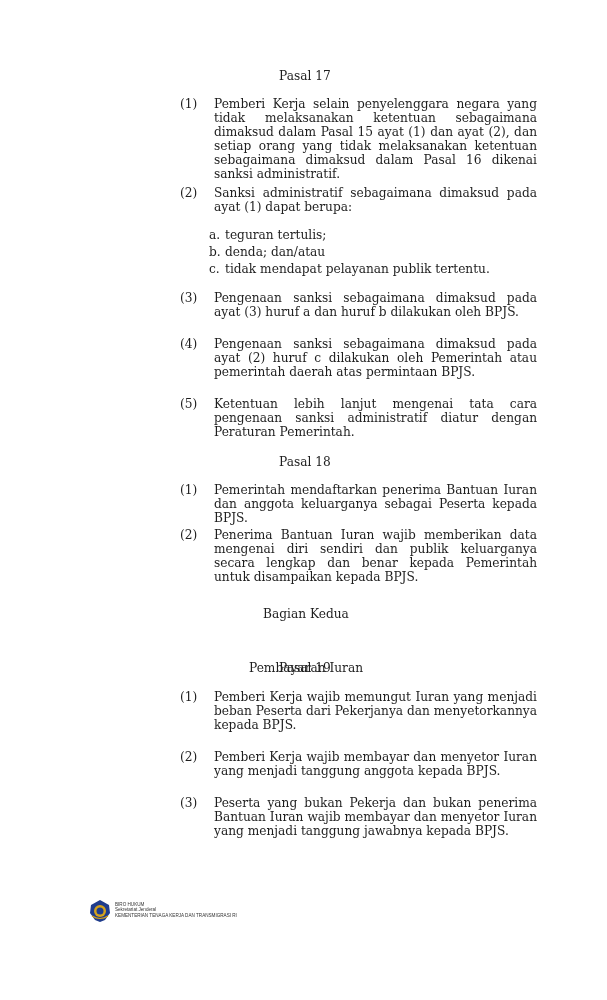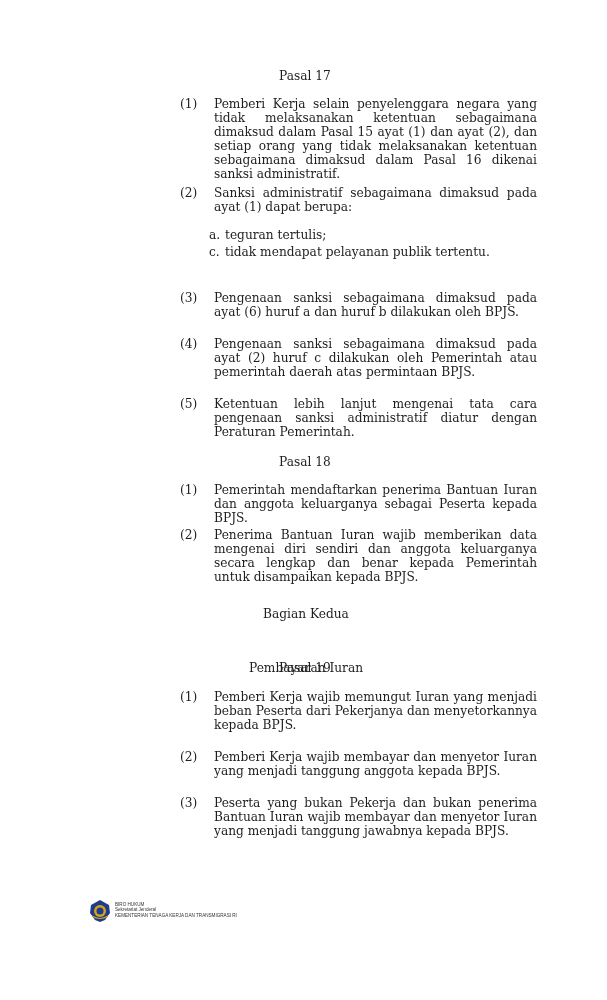--- a/index.html
+++ b/index.html
@@ -40,26 +40,27 @@
     <div class="body-text">Pemberi Kerja selain penyelenggara negara yang tidak melaksanakan ketentuan sebagaimana dimaksud dalam Pasal 15 ayat (1) dan ayat (2), dan setiap orang yang tidak melaksanakan ketentuan sebagaimana dimaksud dalam Pasal 16 dikenai sanksi administratif.</div>
   </div>
 
   <div class="para" style="top:186px;">
     <span class="num">(2)</span>
     <div class="body-text">Sanksi administratif sebagaimana dimaksud pada ayat (1) dapat berupa:</div>
   </div>
 
   <div class="sublist" style="top:228px;">
     <div class="subitem"><span class="letter">a.</span><span>teguran tertulis;</span></div>
+    <div class="subitem"><span class="letter">b.</span><span>denda; dan/atau</span></div>
     <div class="subitem"><span class="letter">c.</span><span>tidak mendapat pelayanan publik tertentu.</span></div>
   </div>
 
   <div class="para" style="top:291px;">
     <span class="num">(3)</span>
-    <div class="body-text">Pengenaan sanksi sebagaimana dimaksud pada ayat (6) huruf a dan huruf b dilakukan oleh BPJS.</div>
+    <div class="body-text">Pengenaan sanksi sebagaimana dimaksud pada ayat (3) huruf a dan huruf b dilakukan oleh BPJS.</div>
   </div>
 
   <div class="para" style="top:337px;">
     <span class="num">(4)</span>
     <div class="body-text">Pengenaan sanksi sebagaimana dimaksud pada ayat (2) huruf c dilakukan oleh Pemerintah atau pemerintah daerah atas permintaan BPJS.</div>
   </div>
 
   <div class="para" style="top:397px;">
     <span class="num">(5)</span>
     <div class="body-text">Ketentuan lebih lanjut mengenai tata cara pengenaan sanksi administratif diatur dengan Peraturan Pemerintah.</div>
@@ -67,21 +68,21 @@
 
   <div class="heading" style="left:279px; top:455px;">Pasal 18</div>
 
   <div class="para" style="top:483px;">
     <span class="num">(1)</span>
     <div class="body-text">Pemerintah mendaftarkan penerima Bantuan Iuran dan anggota keluarganya sebagai Peserta kepada BPJS.</div>
   </div>
 
   <div class="para" style="top:528px;">
     <span class="num">(2)</span>
-    <div class="body-text">Penerima Bantuan Iuran wajib memberikan data mengenai diri sendiri dan anggota keluarganya secara lengkap dan benar kepada Pemerintah untuk disampaikan kepada BPJS.</div>
+    <div class="body-text">Penerima Bantuan Iuran wajib memberikan data mengenai diri sendiri dan publik keluarganya secara lengkap dan benar kepada Pemerintah untuk disampaikan kepada BPJS.</div>
   </div>
 
   <div class="heading" style="left:263px; top:607px;">Bagian Kedua</div>
   <div class="heading" style="left:249px; top:661px;text-align:right;">Pembayaran Iuran</div>
 
   <div class="heading" style="left:279px; top:661px;">Pasal 19</div>
 
   <div class="para" style="top:690px;">
     <span class="num">(1)</span>
     <div class="body-text">Pemberi Kerja wajib memungut Iuran yang menjadi beban Peserta dari Pekerjanya dan menyetorkannya kepada BPJS.</div>

